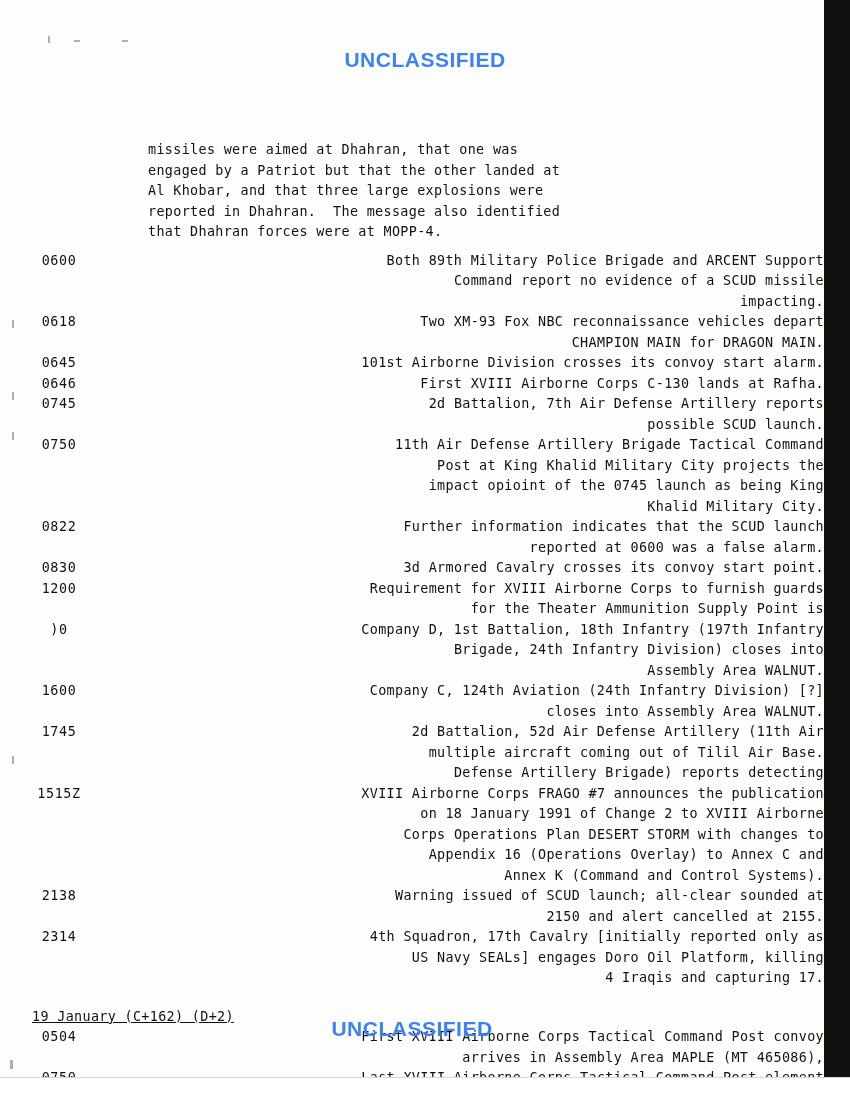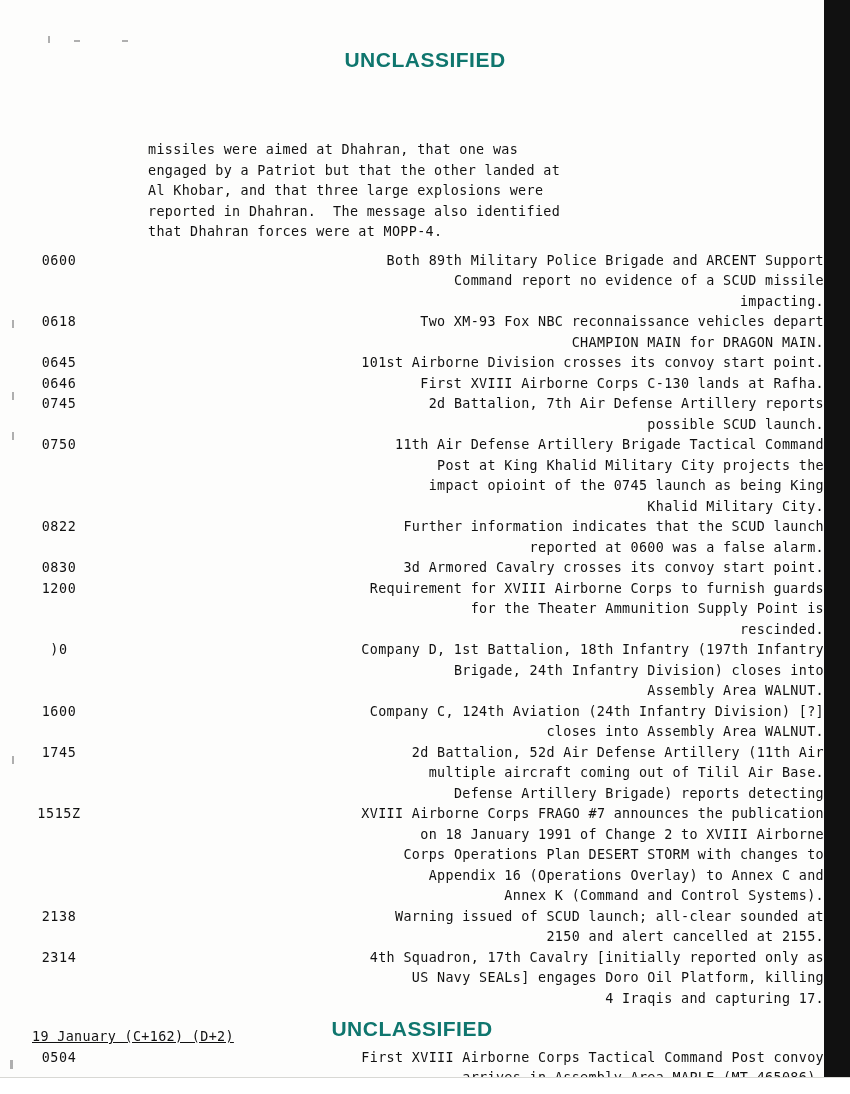--- a/index.html
+++ b/index.html
@@ -55,21 +55,21 @@
     opacity: .55;
   }
 
   .header-class, .footer-class {
     position: absolute;
     width: 850px;
     text-align: center;
     font-family: "Liberation Sans", sans-serif;
     font-weight: bold;
     letter-spacing: .5px;
-    color: #0f766e;
+    color: #3b82f6;
   }
   .header-class {
     top: 48px;
     font-size: 21px;
   }
   .footer-class {
     top: 1017px;
     font-size: 21px;
     padding-right: 26px;
     width: 824px;
@@ -159,21 +159,21 @@
         <div class="entry">
           <div class="time">0600</div>
           <div class="text"><span class="first">Both 89th Military Police Brigade and ARCENT Support</span><span class="cont">Command report no evidence of a SCUD missile</span><span class="cont">impacting.</span></div>
         </div>
         <div class="entry">
           <div class="time">0618</div>
           <div class="text"><span class="first">Two XM-93 Fox NBC reconnaissance vehicles depart</span><span class="cont">CHAMPION MAIN for DRAGON MAIN.</span></div>
         </div>
         <div class="entry">
           <div class="time">0645</div>
-          <div class="text"><span class="first">101st Airborne Division crosses its convoy start point.</span></div>
+          <div class="text"><span class="first">101st Airborne Division crosses its convoy start alarm.</span></div>
         </div>
         <div class="entry">
           <div class="time">0646</div>
           <div class="text"><span class="first">First XVIII Airborne Corps C-130 lands at Rafha.</span></div>
         </div>
         <div class="entry">
           <div class="time">0745</div>
           <div class="text"><span class="first">2d Battalion, 7th Air Defense Artillery reports</span><span class="cont">possible SCUD launch.</span></div>
         </div>
         <div class="entry">
@@ -183,21 +183,21 @@
         <div class="entry">
           <div class="time">0822</div>
           <div class="text"><span class="first">Further information indicates that the SCUD launch</span><span class="cont">reported at 0600 was a false alarm.</span></div>
         </div>
         <div class="entry">
           <div class="time">0830</div>
           <div class="text"><span class="first">3d Armored Cavalry crosses its convoy start point.</span></div>
         </div>
         <div class="entry">
           <div class="time">1200</div>
-          <div class="text"><span class="first">Requirement for XVIII Airborne Corps to furnish guards</span><span class="cont">for the Theater Ammunition Supply Point is</span><span class="cont">rescinded.</span></div>
+          <div class="text"><span class="first">Requirement for XVIII Airborne Corps to furnish guards</span><span class="cont">for the Theater Ammunition Supply Point is</span></div>
         </div>
         <div class="entry">
           <div class="time">)0</div>
           <div class="text"><span class="first">Company D, 1st Battalion, 18th Infantry (197th Infantry</span><span class="cont">Brigade, 24th Infantry Division) closes into</span><span class="cont">Assembly Area WALNUT.</span></div>
         </div>
         <div class="entry">
           <div class="time">1600</div>
           <div class="text"><span class="first">Company C, 124th Aviation (24th Infantry Division) [?]</span><span class="cont">closes into Assembly Area WALNUT.</span></div>
         </div>
         <div class="entry">

